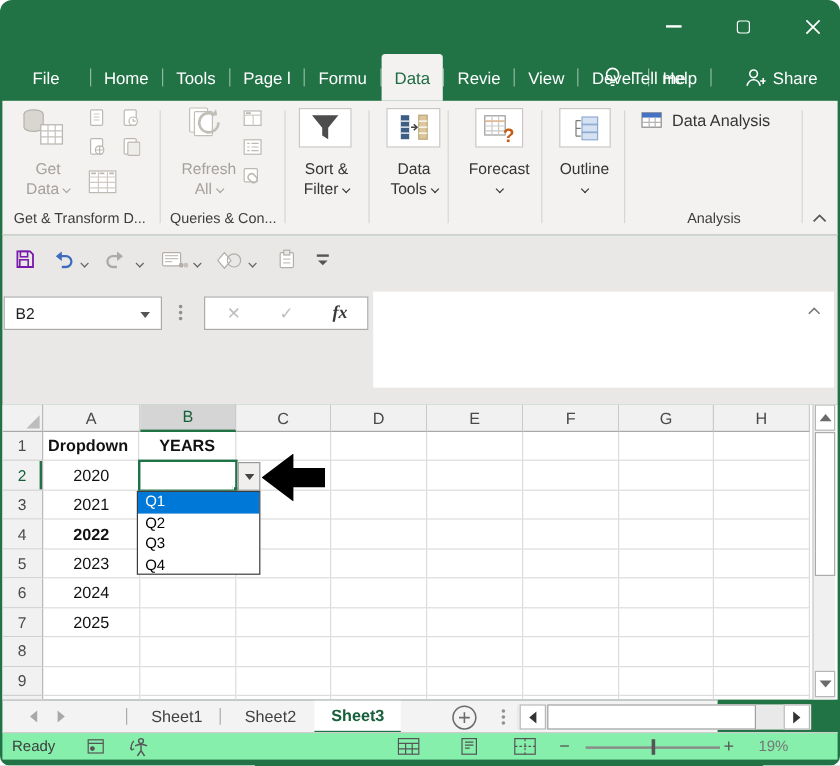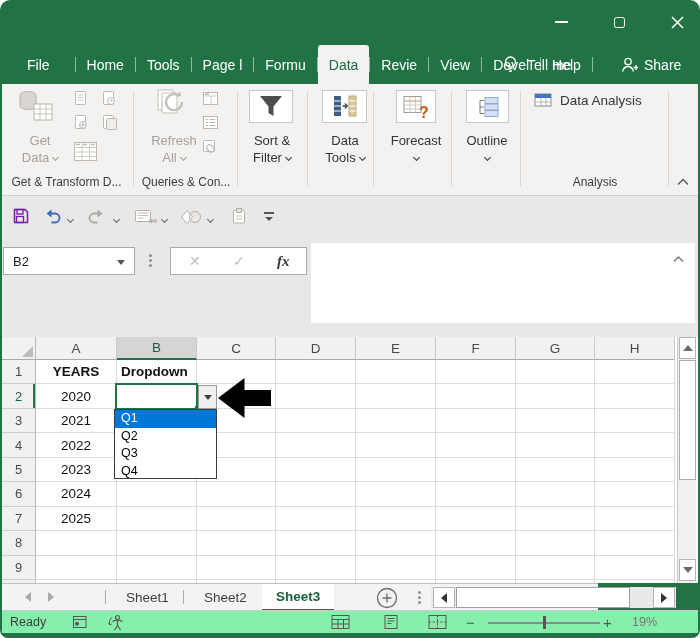--- a/index.html
+++ b/index.html
@@ -358,22 +358,22 @@
         <div class="gh" style="width: 79px;">C</div>
         <div class="gh" style="width: 80px;">D</div>
         <div class="gh" style="width: 80px;">E</div>
         <div class="gh" style="width: 80px;">F</div>
         <div class="gh" style="width: 79px;">G</div>
         <div class="gh" style="width: 80px;">H</div>
       </div>
     <div id="gridrows">
         <div class="gr">
           <div class="rh">1</div>
+          <div class="cell bold left" style="width: 80px;">Dropdown</div>
           <div class="cell bold" style="width: 81px;">YEARS</div>
-          <div class="cell bold left" style="width: 80px;">Dropdown</div>
           <div class="cell" style="width: 79px;"></div>
           <div class="cell" style="width: 80px;"></div>
           <div class="cell" style="width: 80px;"></div>
           <div class="cell" style="width: 80px;"></div>
           <div class="cell" style="width: 79px;"></div>
           <div class="cell" style="width: 80px;"></div>
         </div>
         <div class="gr">
           <div class="rh sel">2</div>
           <div class="cell" style="width: 81px; text-align: right;">2020</div>
@@ -391,21 +391,21 @@
           <div class="cell" style="width: 80px;"></div>
           <div class="cell" style="width: 79px;"></div>
           <div class="cell" style="width: 80px;"></div>
           <div class="cell" style="width: 80px;"></div>
           <div class="cell" style="width: 80px;"></div>
           <div class="cell" style="width: 79px;"></div>
           <div class="cell" style="width: 80px;"></div>
         </div>
         <div class="gr">
           <div class="rh">4</div>
-          <div class="cell" style="width: 81px;">2022</div>
+          <div class="cell" style="width: 81px; font-weight: bold;">2022</div>
           <div class="cell" style="width: 80px;"></div>
           <div class="cell" style="width: 79px;"></div>
           <div class="cell" style="width: 80px;"></div>
           <div class="cell" style="width: 80px;"></div>
           <div class="cell" style="width: 80px;"></div>
           <div class="cell" style="width: 79px;"></div>
           <div class="cell" style="width: 80px;"></div>
         </div>
         <div class="gr">
           <div class="rh">5</div>

